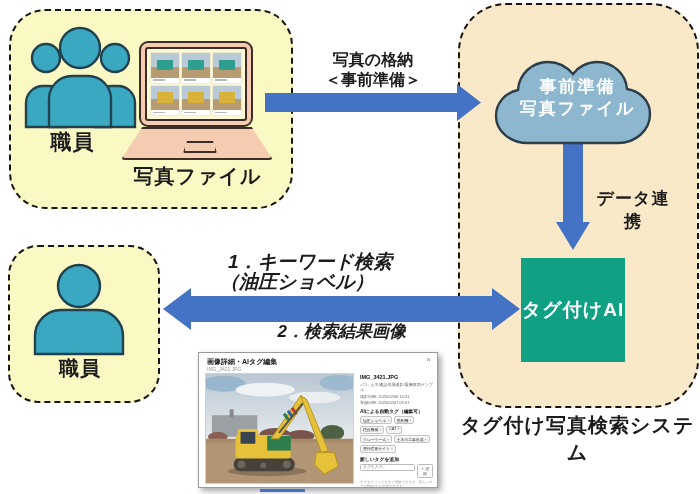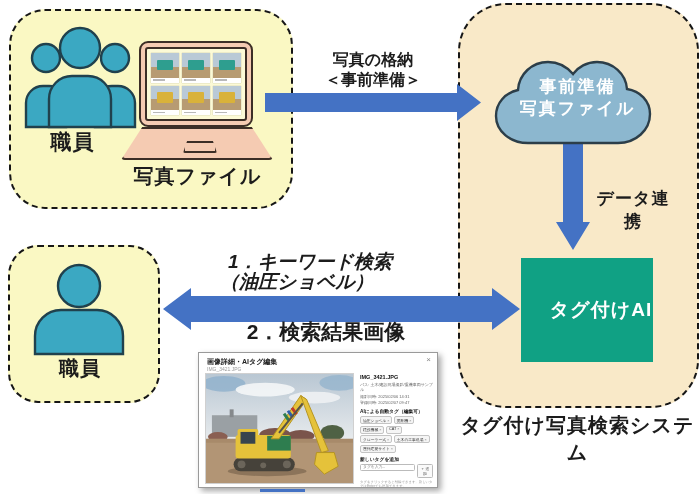--- a/index.html
+++ b/index.html
@@ -8,21 +8,21 @@
   .abs{position:absolute;}
   
   .zone{position:absolute;border:2px dashed #161616;}
   .zone-yellow{background:#FAF8C3;}
   .zone-beige{background:#F9E9C8;}
   
   .dlabel{position:absolute;font-weight:bold;color:#1c1c1c;text-align:center;letter-spacing:1px;}
   .arrow-caption{position:absolute;font-weight:bold;color:#1c1c1c;text-align:center;line-height:20px;}
   
   .ai-box{position:absolute;left:521px;top:258px;width:104px;height:104px;background:#10A184;
-          display:flex;align-items:center;justify-content:center;color:#fff;font-size:19px;font-weight:bold;letter-spacing:1px;padding-left:28px;}
+          display:flex;align-items:center;justify-content:center;color:#fff;font-size:19px;font-weight:bold;letter-spacing:1px;}
   
   .cloud-text{position:absolute;left:505px;top:76px;width:145px;text-align:center;color:#fff;
               font-size:17px;font-weight:bold;line-height:22px;letter-spacing:2px;}
   
   .laptop-screen{position:absolute;left:139px;top:41px;width:114px;height:86px;background:#F5CBB2;
                  border:2px solid #3c2e26;border-radius:9px;box-sizing:border-box;padding:4px;}
   .laptop-screen-inner{width:100%;height:100%;background:#FCFAD6;border:2px solid #3c2e26;border-radius:3px;
                  box-sizing:border-box;display:grid;grid-template-columns:repeat(3,1fr);grid-template-rows:1fr 1fr;
                  gap:3px;padding:4px;}
   .thumb{background:#fff;box-shadow:0 0 1px rgba(0,0,0,.35);display:flex;flex-direction:column;}
@@ -172,21 +172,21 @@
       <circle cx="48" cy="24" r="21"></circle>
       <path d="M4,92 v-18 a26,26 0 0 1 26,-26 h36 a26,26 0 0 1 26,26 v18 z"></path>
     </g>
   </svg>
   <div class="dlabel" style="left:20px;top:355px;width:120px;font-size:20px;">職員</div>
 
   <div class="arrow-caption" style="left:228px;top:252px;width:170px;font-size:19px;text-align:left;font-style:italic;">
     <div>1．キーワード検索</div>
     <div style="margin-left:-8px;">（油圧ショベル）</div>
   </div>
-  <div class="arrow-caption" style="left:246px;top:322px;width:160px;font-size:21px;text-align:center;">2．検索結果画像</div>
+  <div class="arrow-caption" style="left:246px;top:322px;width:160px;font-size:17px;text-align:right;font-style:italic;">2．検索結果画像</div>
 
   <div class="modal">
     <div class="modal-title">画像詳細・AIタグ編集</div>
     <div class="modal-close">×</div>
     <div class="modal-sub">IMG_3421.JPG</div>
 
     <svg class="modal-photo" viewBox="0 0 149 111" preserveAspectRatio="none">
       <defs>
         <linearGradient id="sky" x1="0" y1="0" x2="0" y2="1">
           <stop offset="0" stop-color="#b9c7d3"></stop>

